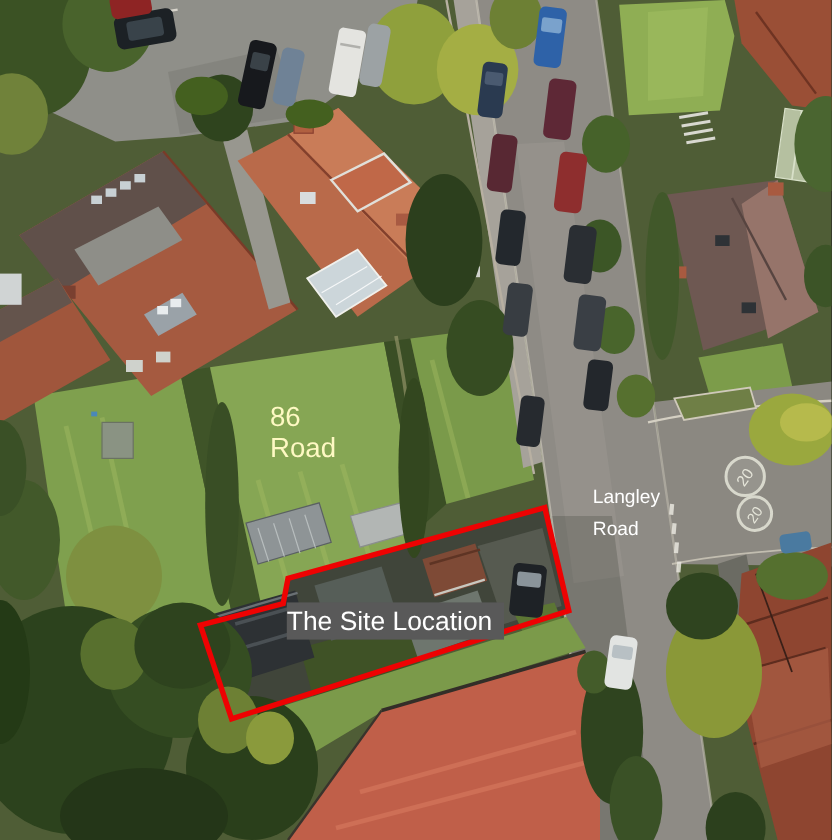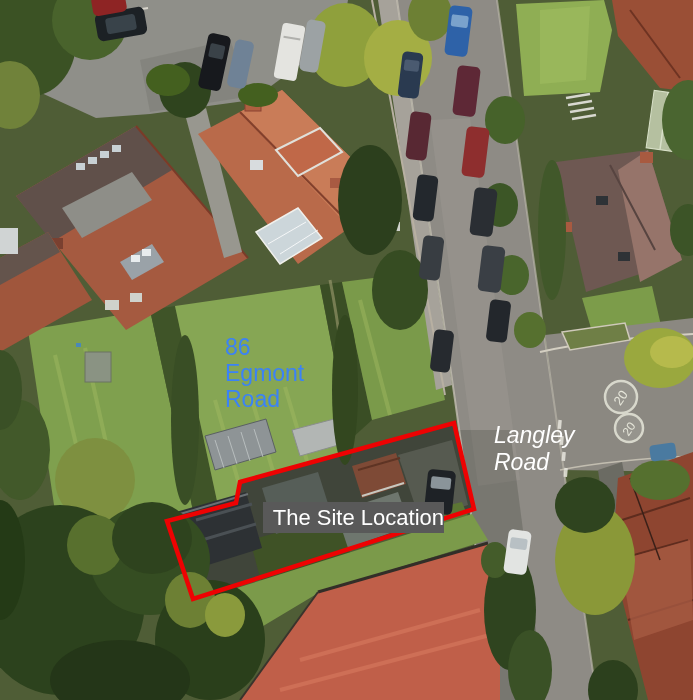--- a/index.html
+++ b/index.html
@@ -3,28 +3,28 @@
 <meta charset="utf-8">
 <style>
   html,body{margin:0;padding:0;background:#222;}
   #stage{
     position:relative;width:693px;height:700px;overflow:hidden;
     font-family:"Liberation Sans",sans-serif;
     -webkit-font-smoothing:antialiased;
   }
   #stage svg{position:absolute;left:0;top:0;}
   .maplabel{position:absolute;font-weight:400;pointer-events:none;}
-  .lbl-86{left:225px;top:334px;font-size:23px;line-height:26px;color:#3b82f6;}
-  .lbl-street{left:494px;top:422px;font-size:23px;line-height:27px;color:#ffffff;font-style:italic;}
+  .lbl-86{left:225px;top:334px;font-size:23px;line-height:26px;color:#fef9c3;}
+  .lbl-street{left:494px;top:401px;font-size:16px;line-height:27px;color:#ffffff;}
   .lbl-25{left:654px;top:540px;font-size:23px;line-height:28px;color:#f2f3f7;}
   .lbl-25 .l0{margin-left:10px;}
   .site-box{
     position:absolute;left:239px;top:502px;width:181px;height:31px;
     background:#595959;color:#ffffff;font-size:22px;
-    display:flex;align-items:center;justify-content:flex-end;white-space:nowrap;margin-left:24px;
+    display:flex;align-items:center;justify-content:flex-start;white-space:nowrap;
   }
 </style>
 </head>
 <body>
 
 <div id="stage">
 
 <svg width="693" height="700" viewBox="0 0 693 700">
 
   <g>
@@ -286,21 +286,20 @@
       <circle cx="629" cy="428" r="14" fill="rgba(255,255,255,0.10)" stroke="#d8d8cc" stroke-width="2.5"></circle>
       <text x="629" y="433" text-anchor="middle" font-size="12" fill="#e6e6da" transform="rotate(-55 629 429)">20</text>
     </g>
   </g>
 
   <polygon fill="none" stroke="#ee0202" stroke-width="4.5" stroke-linejoin="miter" points="240,482 454,423 474,509 193,599 167,521 236,503"></polygon>
 </svg>
 
 <div class="maplabel lbl-86">
   <div>86</div>
-  <div>Egmont</div>
   <div>Road</div>
 </div>
 
 <div class="maplabel lbl-street">
   <div>Langley</div>
   <div>Road</div>
 </div>
 
 <div class="site-box">
   <span>The Site Location</span>

